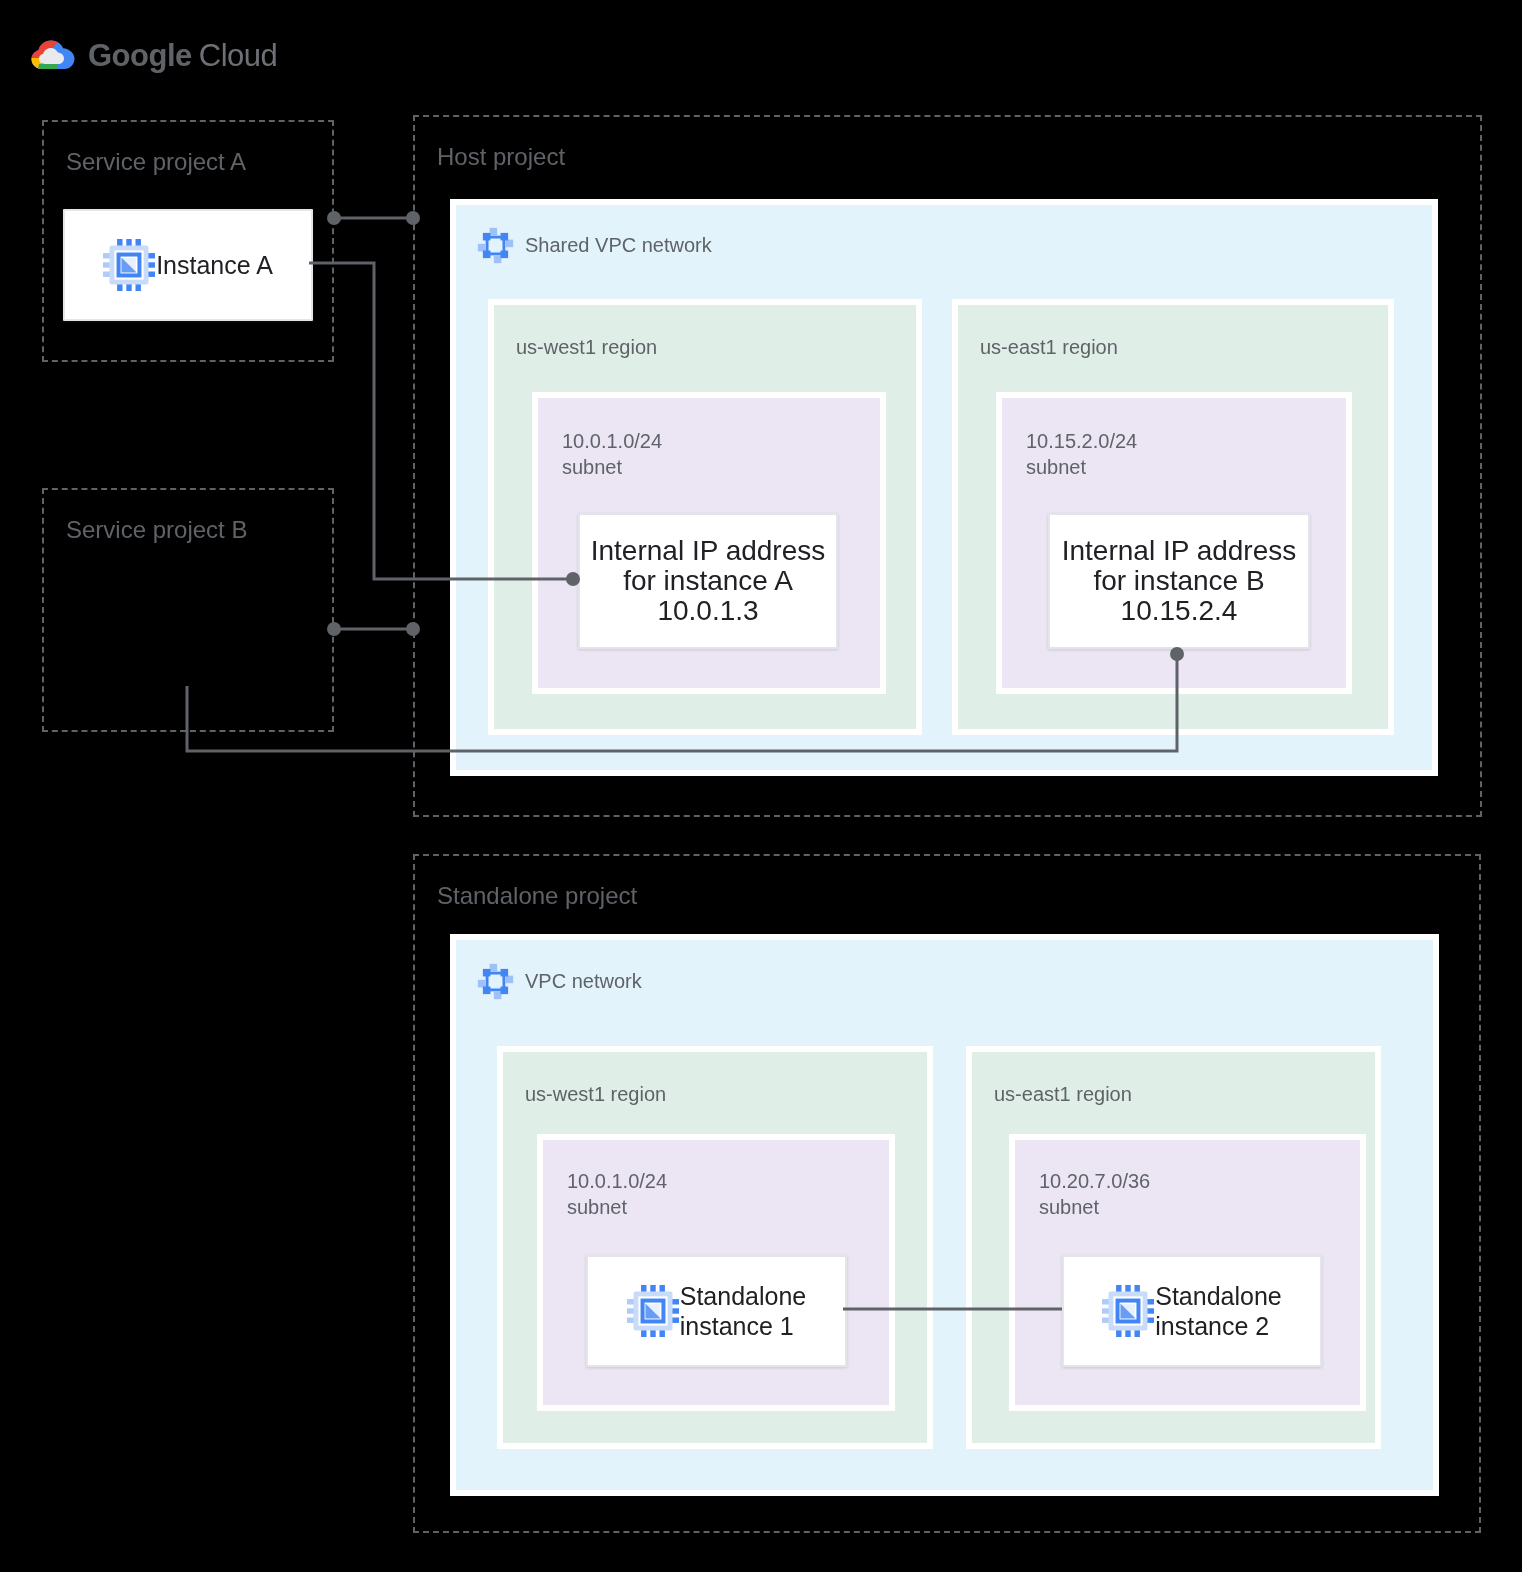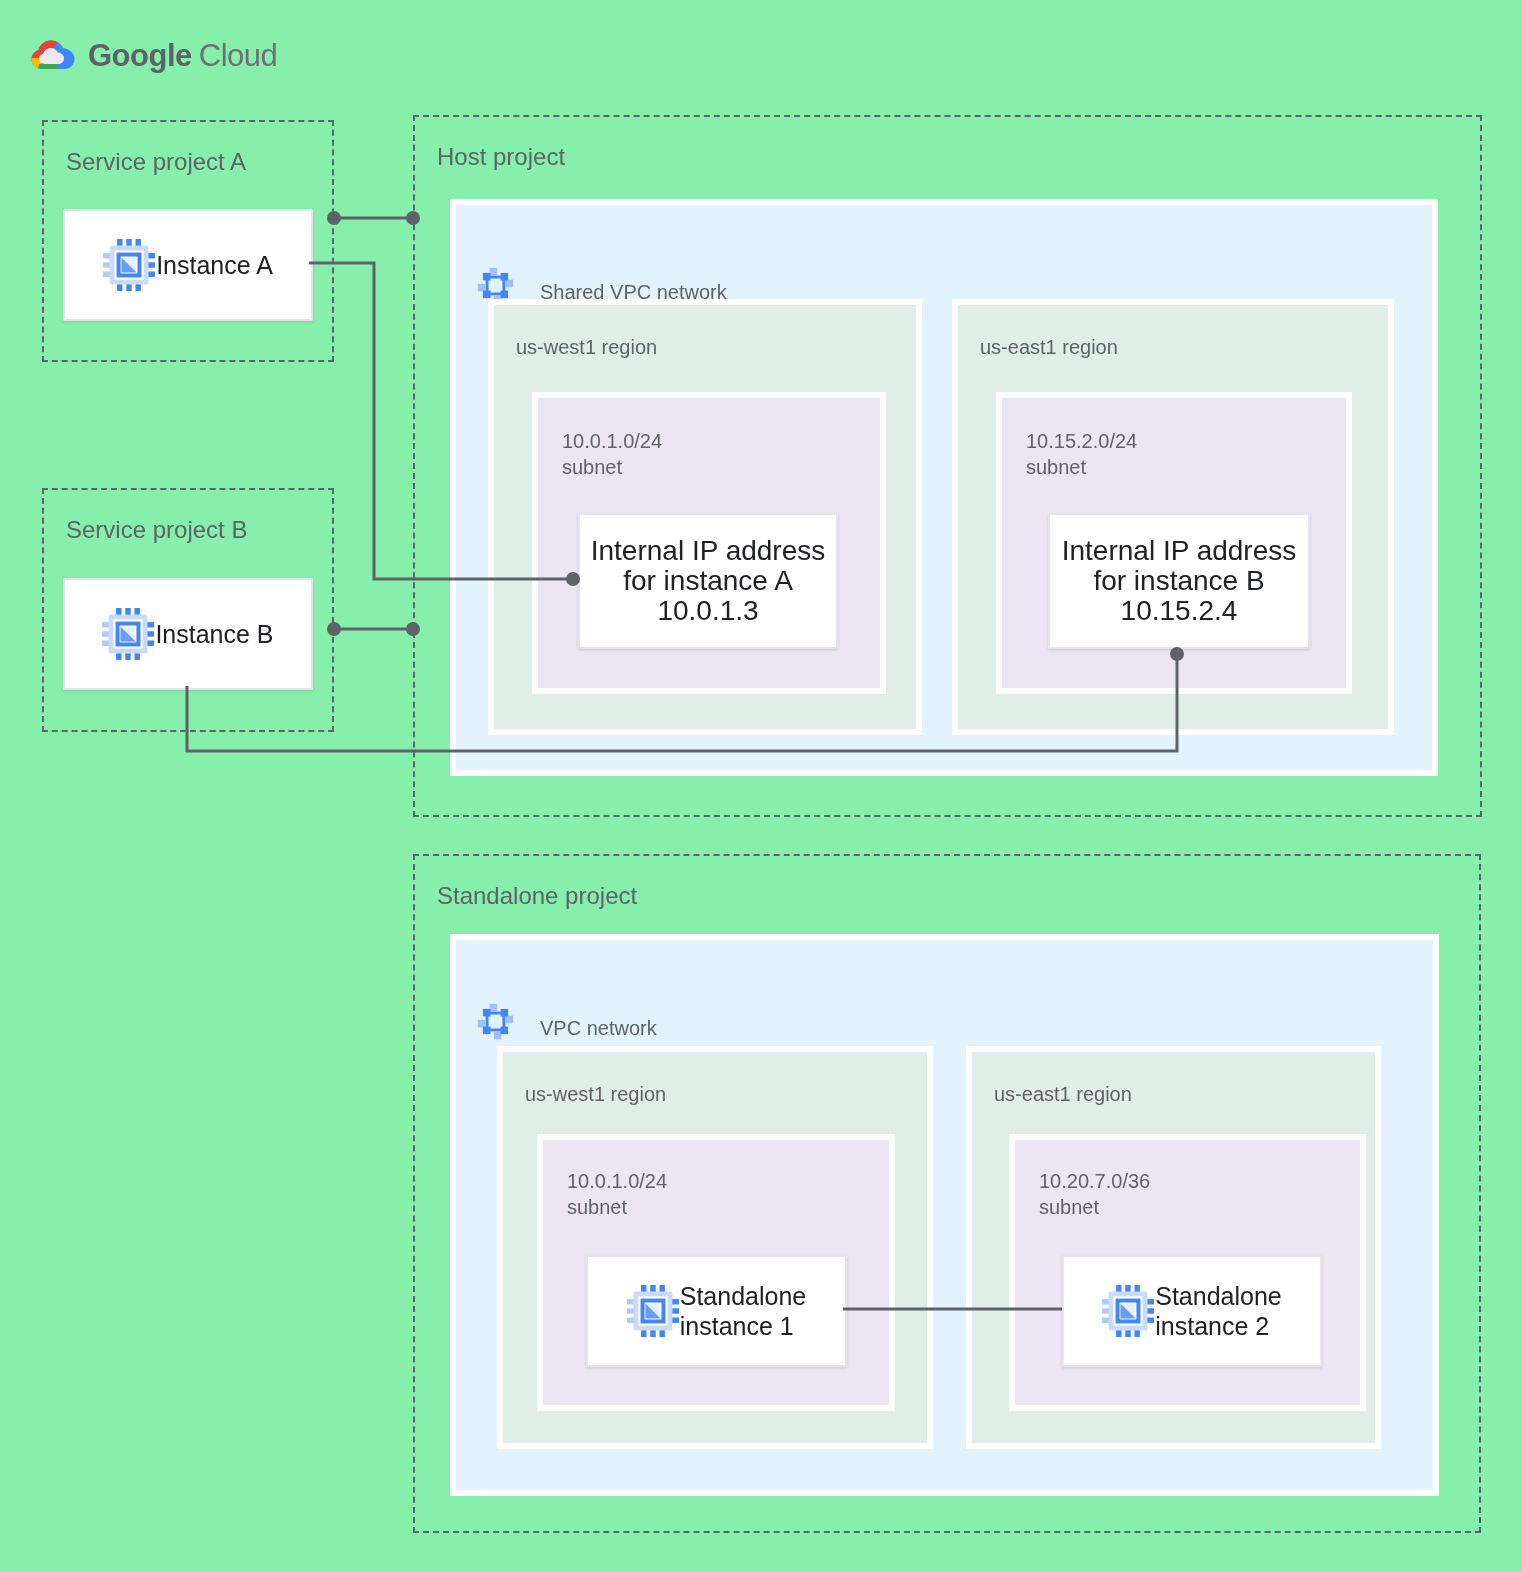--- a/index.html
+++ b/index.html
@@ -1,35 +1,35 @@
 <!DOCTYPE html>
 <html><head>
 <meta charset="utf-8">
 <style>
   html,body{margin:0;padding:0;background:#e8eaed;}
   .canvas{
-    position:relative;width:1522px;height:1572px;background:#86efac;
+    position:relative;width:1522px;height:1572px;background:#000000;
     font-family:"Liberation Sans",sans-serif;overflow:hidden;
     -webkit-font-smoothing:antialiased;
   }
   
   .logo{position:absolute;left:30px;top:38px;display:flex;align-items:center;gap:12px;}
   .logo-text{font-size:31px;color:#5f6368;letter-spacing:-0.5px;}
   .logo-text .g{font-weight:600;}
   .logo-text .c{font-weight:400;margin-left:7px;color:#6d7176;}
   
   .proj{position:absolute;border:2px dashed #5f6368;}
   .proj-label{position:absolute;left:22px;top:26px;font-size:24px;color:#5f6368;}
   
   .panel{position:absolute;box-shadow:0 0 0 6px #ffffff;}
   .panel.blue{background:#e2f3fc;}
   .panel.green{background:#dfefe7;}
   .panel.purple{background:#ebe5f4;}
   
-  .net-header{position:absolute;display:flex;align-items:flex-end;gap:26px;margin-top:40px;}
+  .net-header{position:absolute;display:flex;align-items:center;gap:11px;}
   .net-header .net-label{font-size:20px;color:#5f6368;}
   .region-label{position:absolute;font-size:20px;color:#5f6368;}
   .subnet-label{position:absolute;font-size:20px;color:#5f6368;line-height:26px;}
   
   .whitebox{
     position:absolute;background:#ffffff;border:2px solid #e3e5e8;border-radius:1px;
     box-shadow:0 1px 3px rgba(60,64,67,.18);
     display:flex;align-items:center;justify-content:center;
   }
   .inst-content{display:flex;align-items:center;gap:1px;}
@@ -103,28 +103,20 @@
       <svg width="52" height="52" viewBox="0 0 48 48">
           <use href="#chip-icon"></use>
         </svg>
       <span class="inst-label">Instance A</span>
     </div>
   </div>
 
   <div class="proj" style="left:42px;top:488px;width:288px;height:240px;">
     <div class="proj-label">Service project B</div>
   </div>
-  <div class="whitebox" style="left:63px;top:578px;width:246px;height:108px;">
-    <div class="inst-content">
-      <svg width="52" height="52" viewBox="0 0 48 48">
-          <use href="#chip-icon"></use>
-        </svg>
-      <span class="inst-label">Instance B</span>
-    </div>
-  </div>
 
   <div class="proj" style="left:413px;top:115px;width:1065px;height:698px;">
     <div class="proj-label">Host project</div>
   </div>
   <div class="panel blue" style="left:456px;top:205px;width:976px;height:565px;"></div>
   <div class="net-header" style="left:477px;top:227px;">
     <svg width="37" height="37" viewBox="0 0 44 44">
         <use href="#vpc-icon"></use>
       </svg>
     <span class="net-label">Shared VPC network</span>

